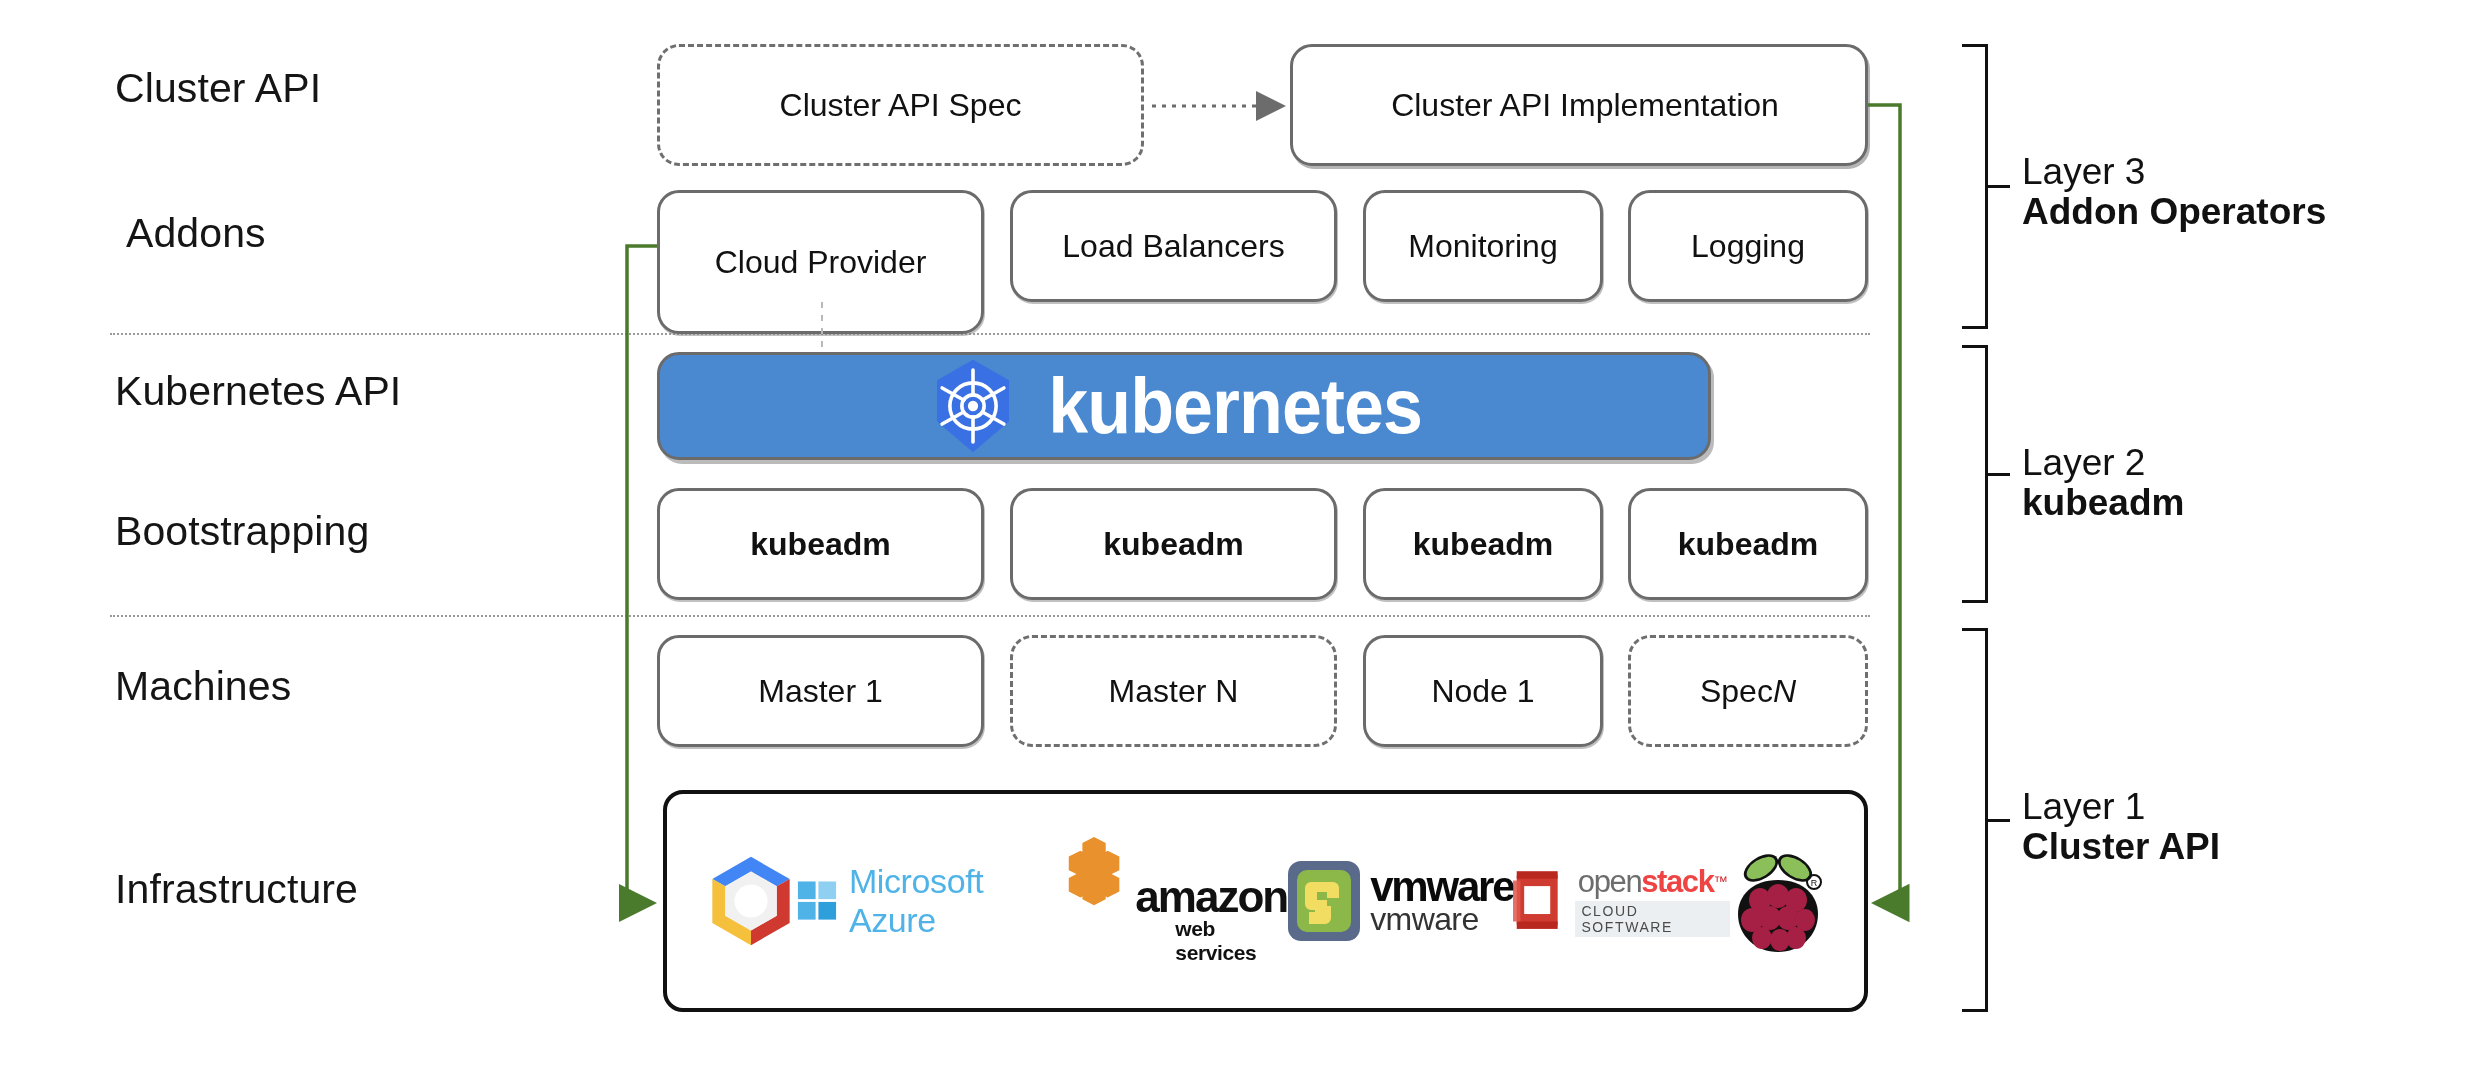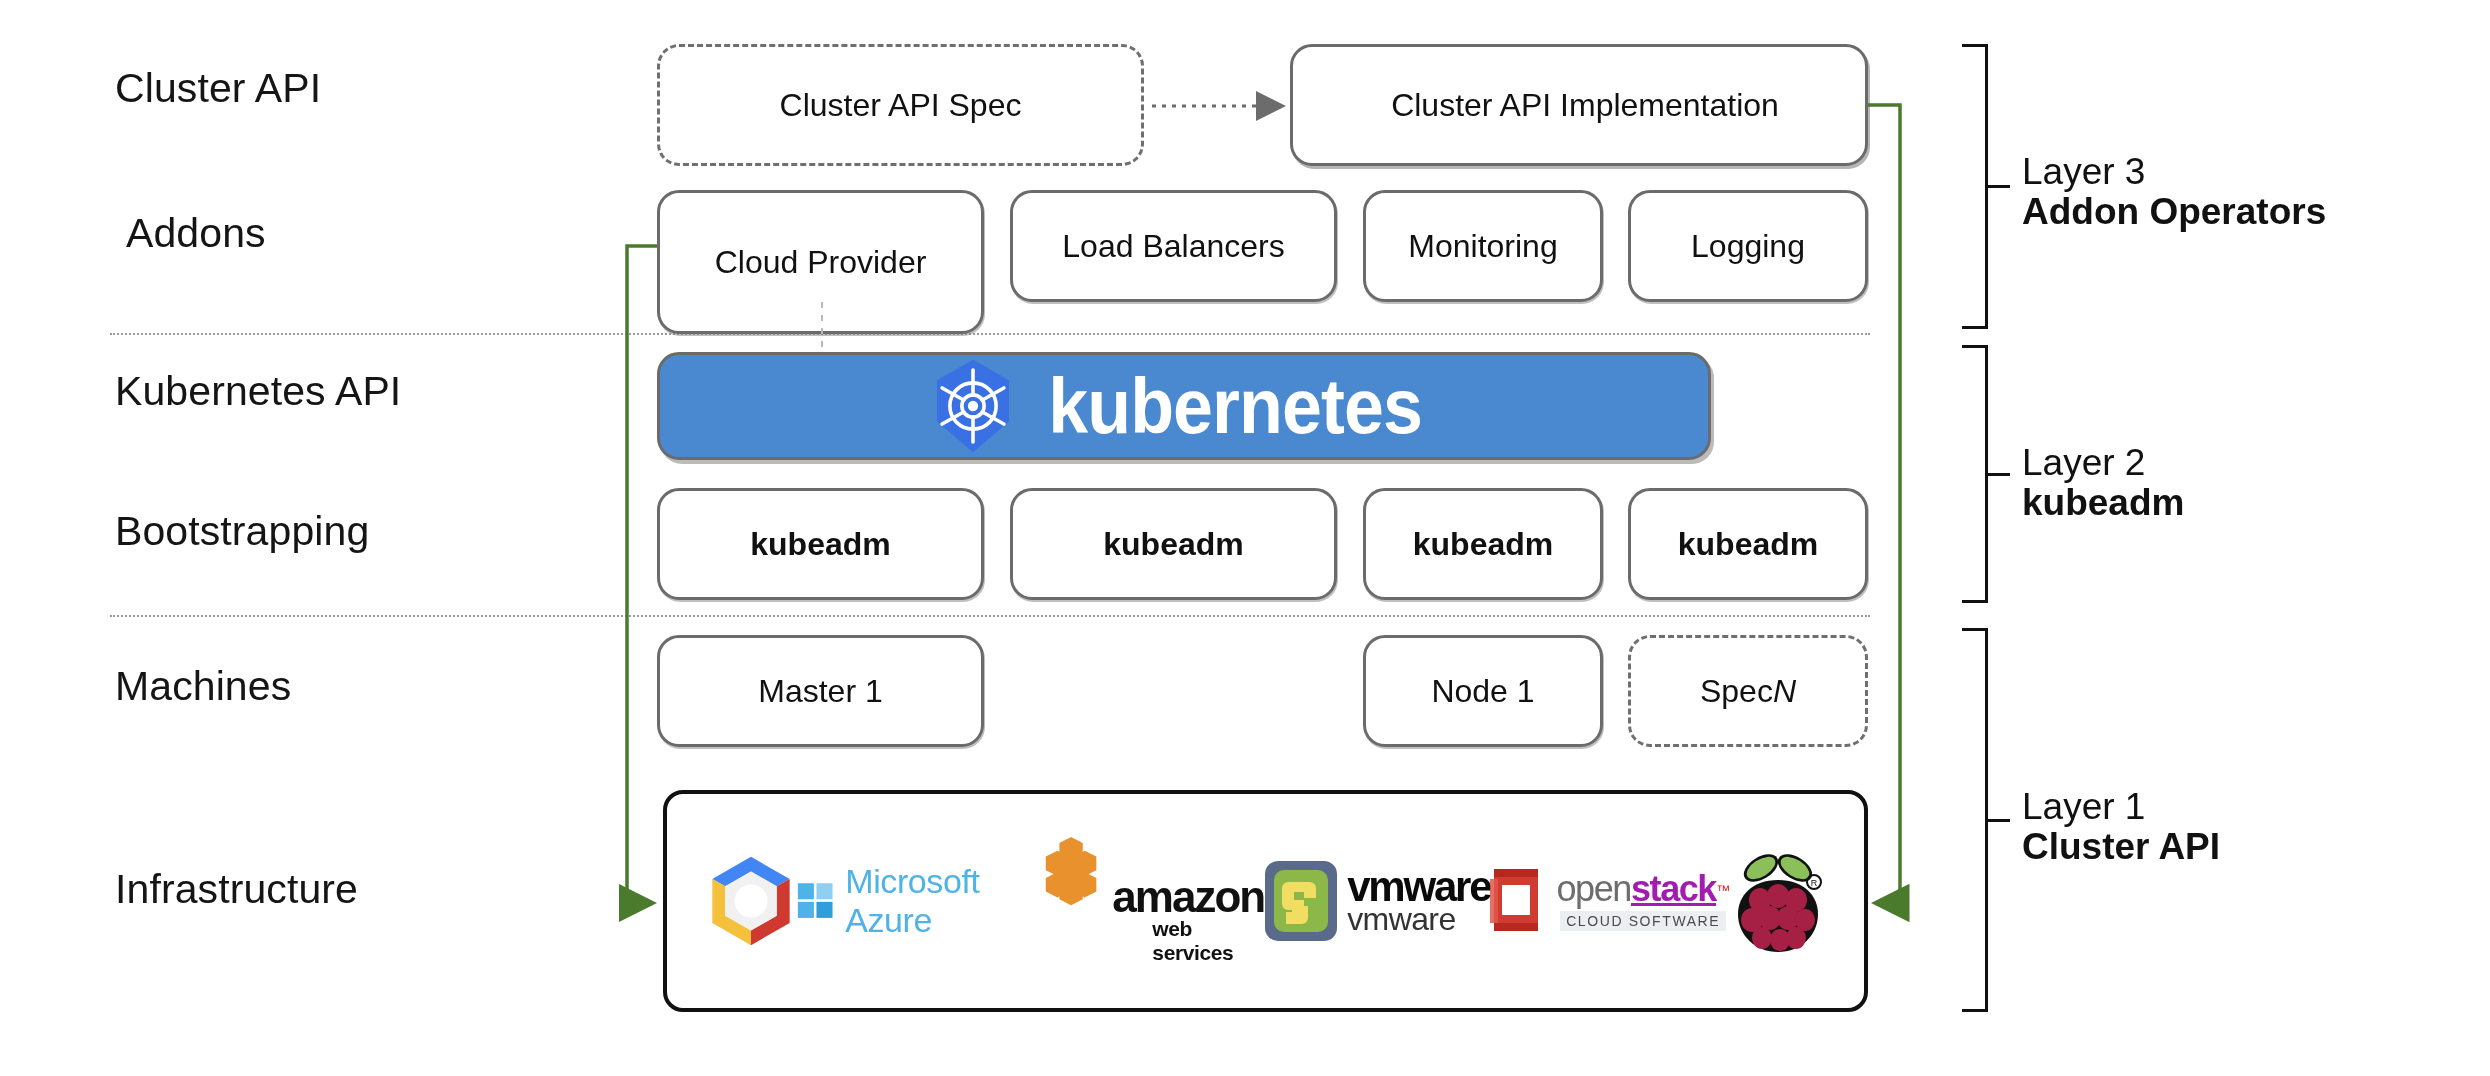--- a/index.html
+++ b/index.html
@@ -115,23 +115,23 @@
   .aws-wrap{display:flex;flex-direction:column;align-items:flex-start;}
   .aws-top{display:flex;align-items:flex-end;}
   .aws-word{font-size:44px;font-weight:bold;letter-spacing:-2px;line-height:.82;color:#111;}
   .aws-sub{font-size:21px;font-weight:bold;color:#111;letter-spacing:-.4px;margin-top:2px;}
   .vm-wrap{display:flex;align-items:center;gap:9px;}
   .vm-txt{display:flex;flex-direction:column;line-height:.92;}
   .vm-word{font-size:42px;font-weight:bold;letter-spacing:-2.2px;color:#0a0a0a;}
   .vm-sub{font-size:32px;color:#333;letter-spacing:-.6px;margin-top:-2px;}
   .os-wrap{display:flex;align-items:center;gap:8px;}
   .os-txt{display:flex;flex-direction:column;align-items:center;}
-  .os-word{font-size:36px;letter-spacing:-1.4px;line-height:1;text-align:right;}
+  .os-word{font-size:31px;letter-spacing:-1.4px;line-height:1;text-align:right;}
   .os-open{color:#6d6d6d;}
-  .os-stack{color:#a21caf;font-weight:bold;text-decoration:underline;}
+  .os-stack{color:#ef4444;font-weight:bold;}
   .os-tm{font-size:14px;color:#cf2027;vertical-align:super;}
   .os-sub{font-size:14px;letter-spacing:1.6px;color:#4a4a4a;background:#eceff1;padding:2px 6px;margin-top:4px;}
 </style>
 </head>
 <body>
 
 <div id="stage">
 
   <div class="row-label" style="left:115px; top:65px;">Cluster API</div>
   <div class="row-label" style="left:126px; top:210px;">Addons</div>
@@ -190,20 +190,23 @@
   </div>
   <div class="box bold thin-shadow" style="left:1363px; top:488px; width:240px; height:112px;">
     <span>kubeadm</span>
   </div>
   <div class="box bold thin-shadow" style="left:1628px; top:488px; width:240px; height:112px;">
     <span>kubeadm</span>
   </div>
 
   <div class="box thin-shadow" style="left:657px; top:635px; width:327px; height:112px;">
     <span>Master 1</span>
+  </div>
+  <div class="box dashed" style="left:1010px; top:635px; width:327px; height:112px;">
+    <span>Master N</span>
   </div>
   <div class="box thin-shadow" style="left:1363px; top:635px; width:240px; height:112px;">
     <span>Node 1</span>
   </div>
   <div class="box dashed" style="left:1628px; top:635px; width:240px; height:112px;">
     <span>Spec </span>
       <i style="font-style:italic;">N</i>
   </div>
 
   <div class="infra-box" style="left:663px; top:790px; width:1205px; height:222px;">

